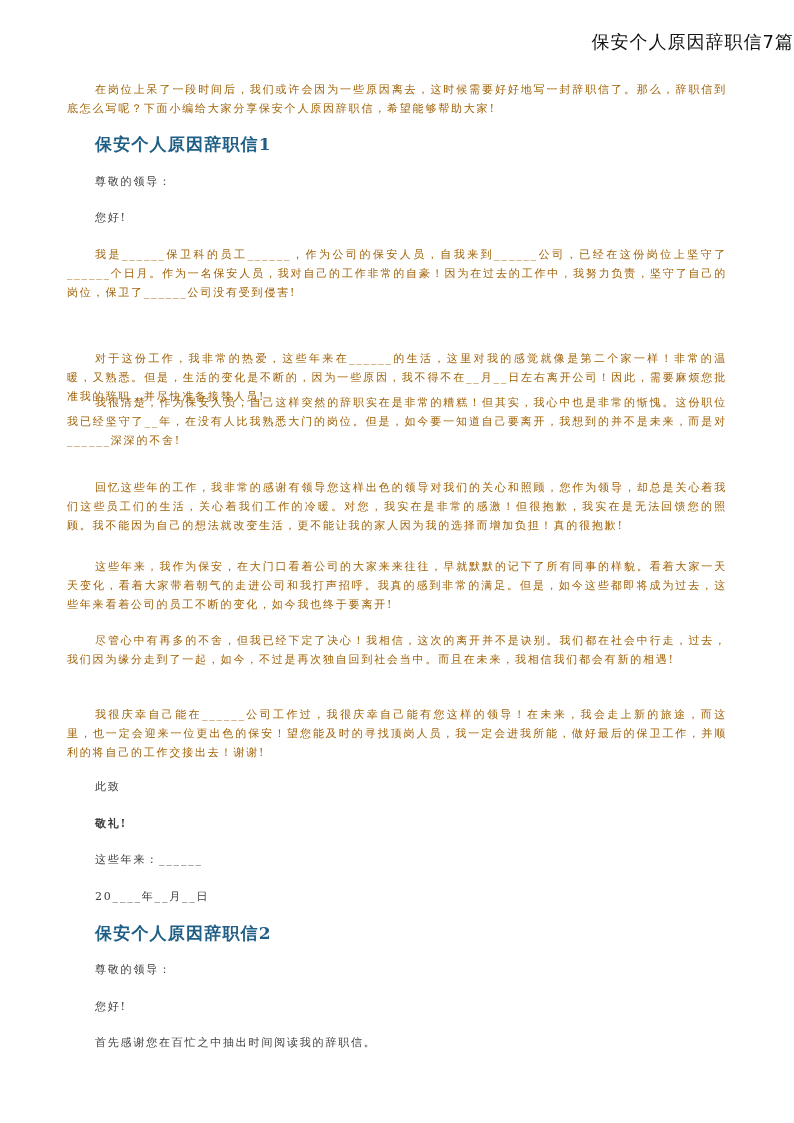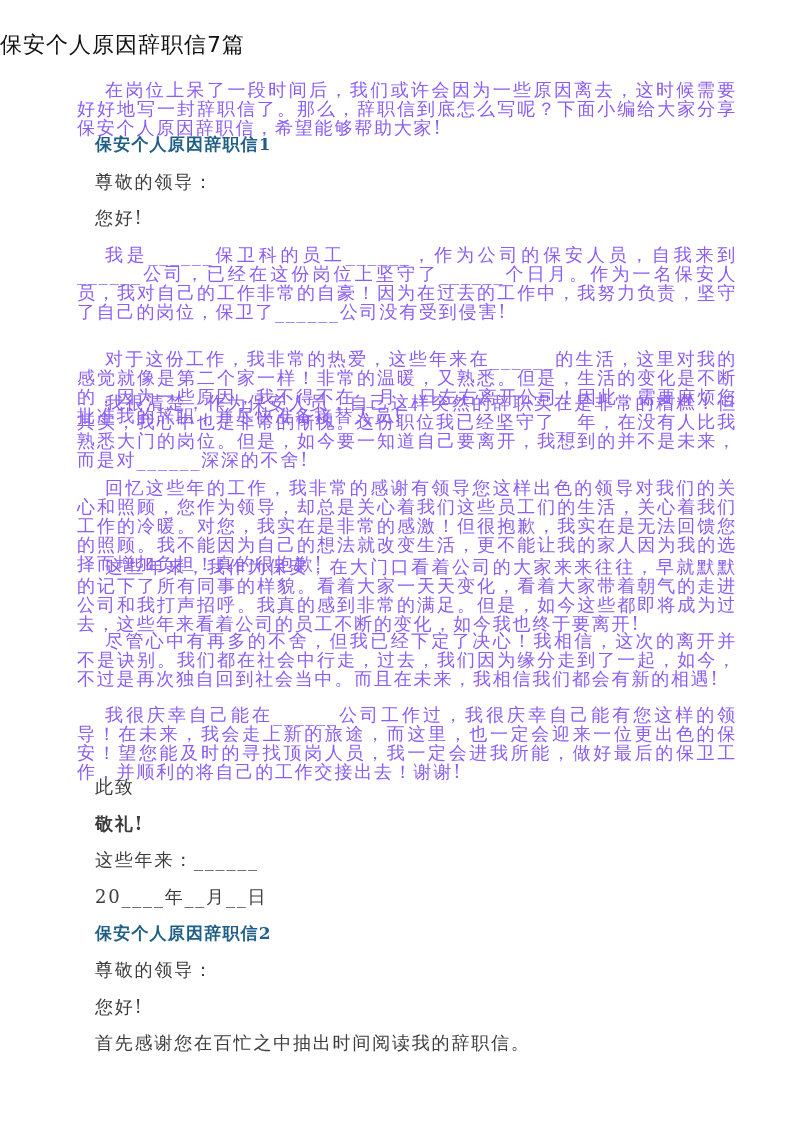--- a/index.html
+++ b/index.html
@@ -1,24 +1,24 @@
 <!DOCTYPE html>
 <html><head>
 <meta charset="utf-8">
 <style>
   html, body { margin: 0; padding: 0; background: #ffffff; }
   body { width: 794px; height: 1123px; position: relative; overflow: hidden;
          font-family: "DejaVu Serif", "Liberation Serif", serif; color: #3a3a3a; }
-  .title { position: absolute; left: 0; width: 794px; top: 30px; text-align: left;
-           font-family: "DejaVu Sans", "Liberation Sans", sans-serif; font-size: 22px;
+  .title { position: absolute; left: 0; width: 794px; top: 30px; text-align: right;
+           font-family: "DejaVu Sans", "Liberation Sans", sans-serif; font-size: 18px;
            color: #111; letter-spacing: 1px; margin: 0; font-weight: normal; }
-  .p { position: absolute; left: 77px; width: 660px; font-size: 18px; line-height: 19px;
-       letter-spacing: 1.8px; text-align: justify; margin: 0; color: #8b5cf6; }
+  .p { position: absolute; left: 67px; width: 660px; font-size: 11px; line-height: 19px;
+       letter-spacing: 1.8px; text-align: justify; margin: 0; color: #a16207; }
   .ind { text-indent: 28px; }
-  .line { position: absolute; left: 95px; font-size: 18px; line-height: 19px; letter-spacing: 1.8px;
+  .line { position: absolute; left: 95px; font-size: 11px; line-height: 19px; letter-spacing: 1.8px;
           margin: 0; color: #3c3c3c; white-space: nowrap; }
   .h { position: absolute; left: 95px; font-size: 17px; line-height: 19px; letter-spacing: 1.2px;
        font-weight: bold; color: #1f5f86; margin: 0; white-space: nowrap; }
 </style>
 </head>
 <body>
 
 <h1 class="title">保安个人原因辞职信7篇</h1>
 
 <p class="p ind" style="top:80px;">在岗位上呆了一段时间后，我们或许会因为一些原因离去，这时候需要好好地写一封辞职信了。那么，辞职信到底怎么写呢？下面小编给大家分享保安个人原因辞职信，希望能够帮助大家!</p>

